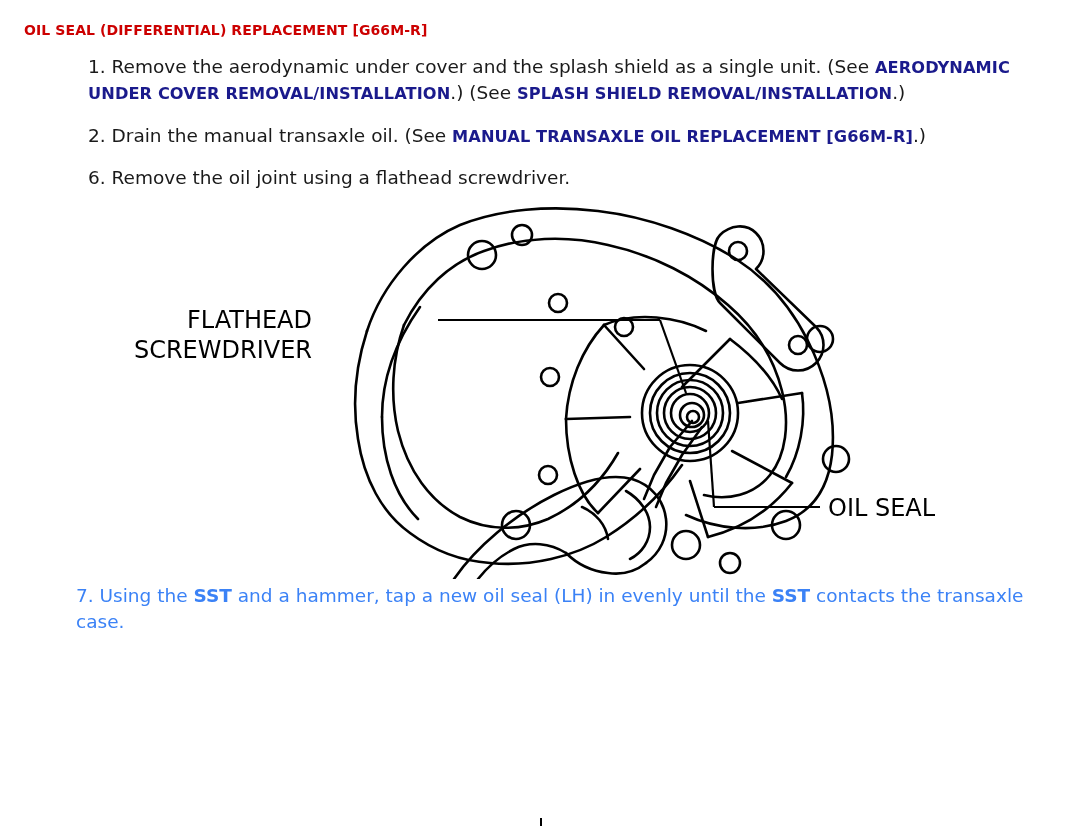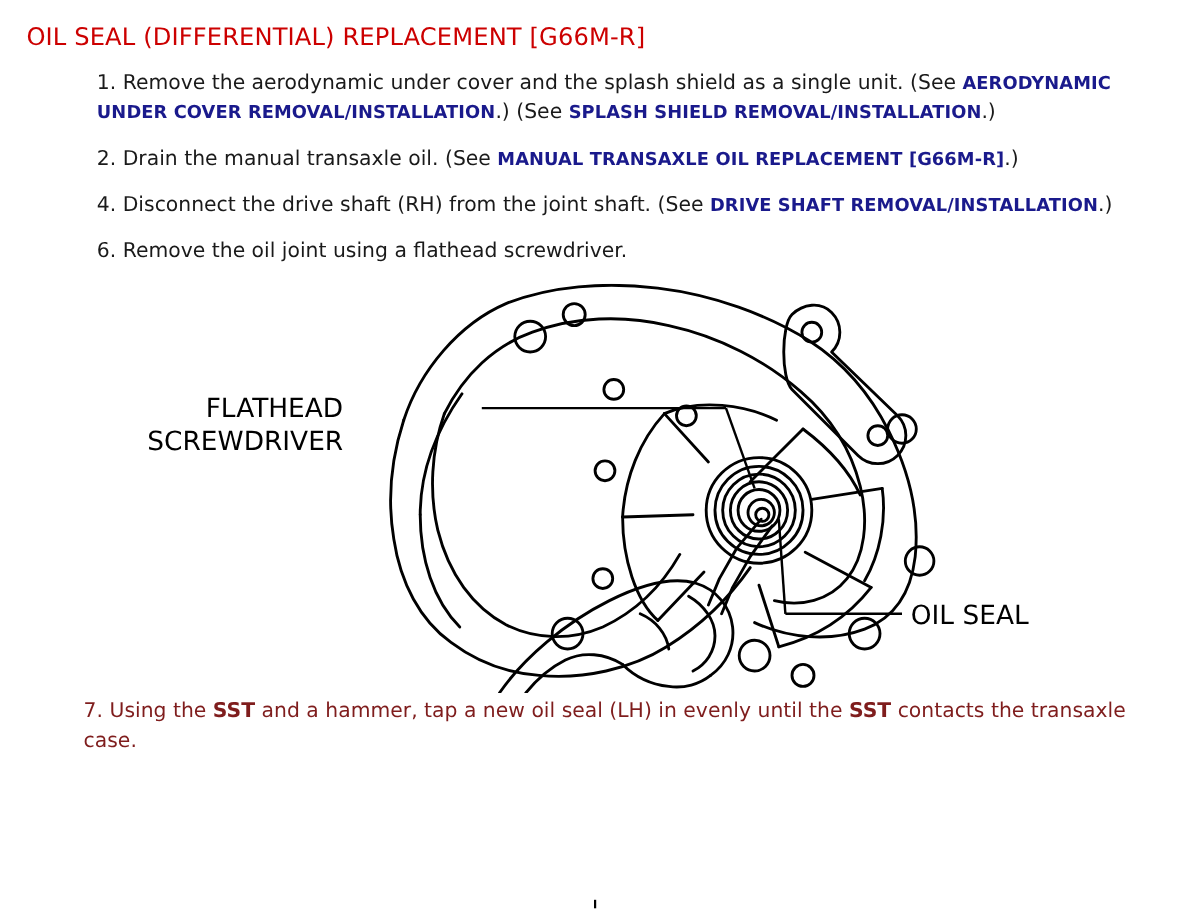--- a/index.html
+++ b/index.html
@@ -17,22 +17,22 @@
   }
   .page {
     position: relative;
     width: 1084px;
     height: 826px;
     box-sizing: border-box;
     padding: 22px 24px 0 24px;
   }
   .doc-title {
     color: #cc0000;
-    font-weight: normal;
-    font-size: 22px;
+    font-weight: bold;
+    font-size: 14px;
     letter-spacing: 0.1px;
     margin: 0 0 16px 0;
   }
   .steps {
     margin: 12px;
     padding: 0 0 0 52px;
     list-style: none;
   }
   .step {
     font-size: 18.5px;
@@ -57,21 +57,21 @@
     height: 372px;
     padding-left: 30px;
   }
   .figure-wrap svg {
     display: block;
   }
   .closing {
     padding: 0 0 0 52px;
     font-size: 18.5px;
     line-height: 1.42;
-    color: #7f1d1d;
+    color: #3b82f6;
     margin-top: 4px;
   }
   .bottom-tick {
     position: absolute;
     left: 540px;
     bottom: 0;
     width: 2px;
     height: 8px;
     background: #000;
   }
@@ -79,21 +79,20 @@
 </head>
 <body>
 
 <div class="page">
 
   <h1 class="doc-title">OIL SEAL (DIFFERENTIAL) REPLACEMENT [G66M-R]</h1>
 
   <ol class="steps">
     <li class="step"><span><span>1. </span><span>Remove the aerodynamic under cover and the splash shield as a single unit. (See </span><span class="ref">AERODYNAMIC UNDER COVER REMOVAL/INSTALLATION</span><span>.) (See </span><span class="ref">SPLASH SHIELD REMOVAL/INSTALLATION</span><span>.)</span></span></li>
     <li class="step"><span><span>2. </span><span>Drain the manual transaxle oil. (See </span><span class="ref">MANUAL TRANSAXLE OIL REPLACEMENT [G66M-R]</span><span>.)</span></span></li>
-    <li class="step"><span><span>4. </span><span>Disconnect the drive shaft (RH) from the joint shaft. (See </span><span class="ref">DRIVE SHAFT REMOVAL/INSTALLATION</span><span>.)</span></span></li>
     <li class="step"><span><span>6. </span><span>Remove the oil joint using a flathead screwdriver.</span></span></li>
   </ol>
 
   <div class="figure-wrap">
     <svg width="1084" height="372" viewBox="0 0 1084 372" xmlns="http://www.w3.org/2000/svg">
       <g fill="none" stroke="#000000" stroke-width="2.6" stroke-linejoin="round" stroke-linecap="round">
 
         <path d="M 337 124 C 352 78 388 36 430 18 C 470 2 520 -2 568 4 C 618 10 668 28 706 52
                  C 740 74 762 102 778 134 C 796 170 806 210 802 248 C 798 282 782 304 756 314
                  C 724 326 686 322 656 308"></path>

